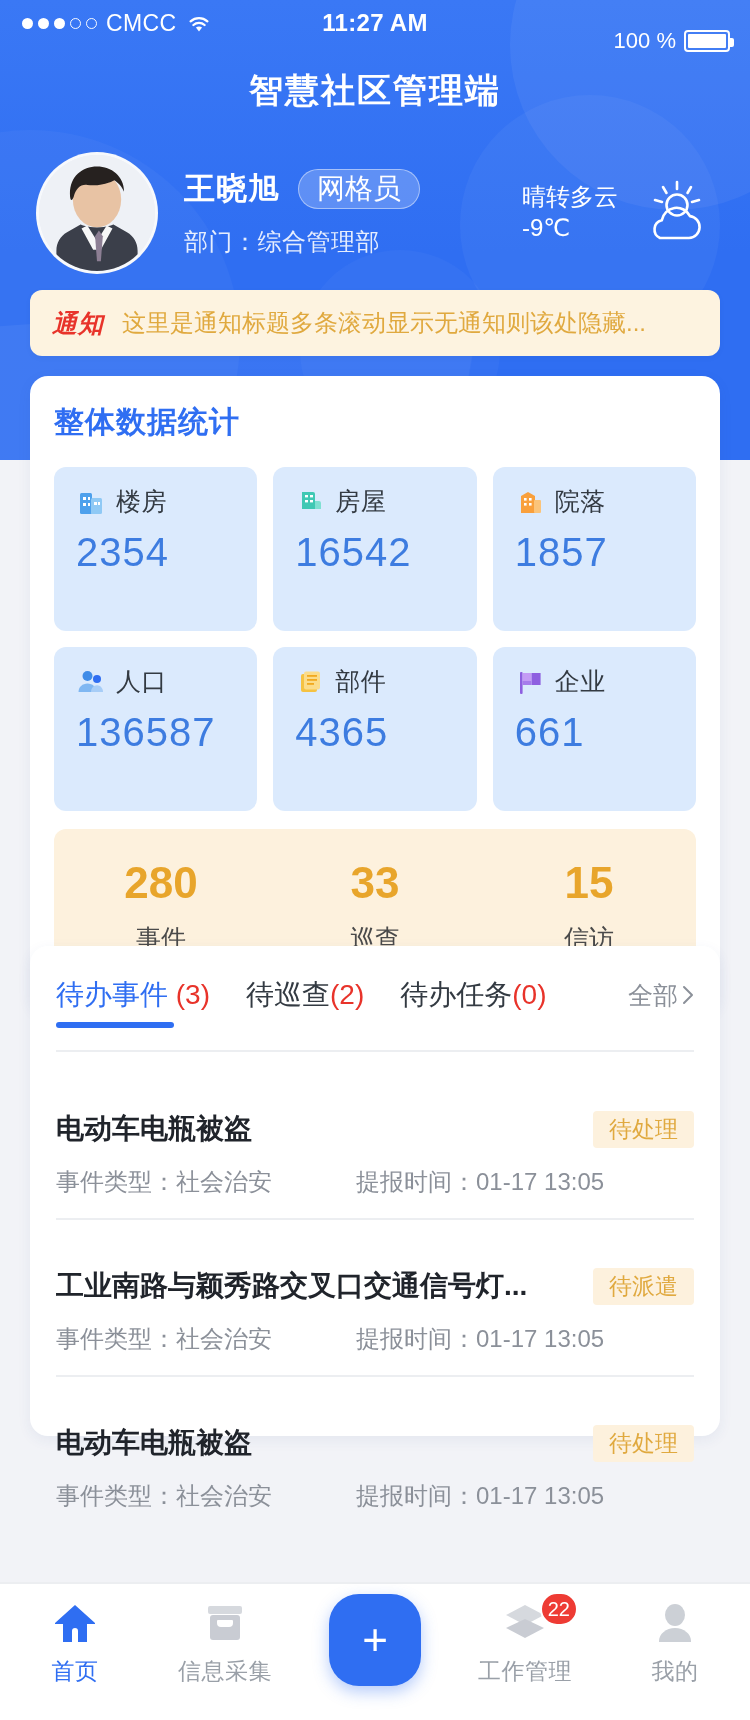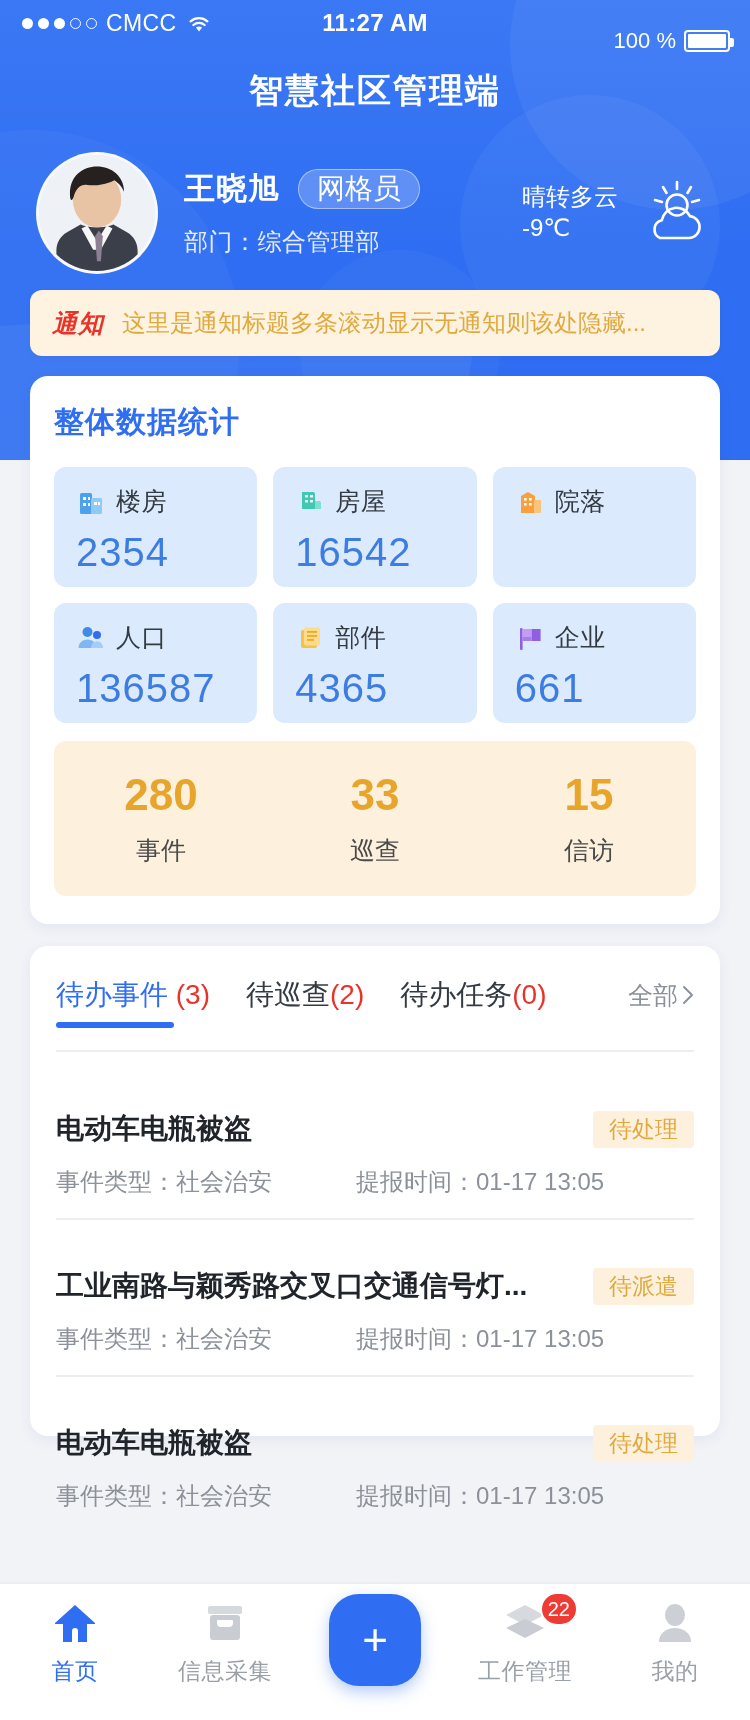--- a/index.html
+++ b/index.html
@@ -123,21 +123,21 @@
     padding: 26px 24px 28px 24px;
     box-shadow: 0 4px 14px rgba(40,70,140,0.07);
   }
   .card-title { color: #2f6ef2; font-size: 30px; font-weight: bold; letter-spacing: 1px; }
   .grid {
     display: grid; grid-template-columns: repeat(3, 1fr);
     gap: 16px; margin-top: 24px;
   }
   .cell {
     background: #dbeafd; border-radius: 12px;
-    padding: 18px 0 18px 22px; height: 120px;
+    padding: 18px 0 18px 22px; height: 164px;
   }
   .cell-head { display: flex; align-items: center; gap: 10px; }
   .cell-ico { width: 30px; height: 30px; flex: none; display: block; }
   .cell-label { color: #333a42; font-size: 25px; letter-spacing: .5px; }
   .cell-val { color: #3d7ce0; font-size: 40px; margin-top: 12px; letter-spacing: 1px; }
 
   .orangebar {
     margin-top: 18px; background: #fdf1dd; border-radius: 12px;
     height: 155px; display: grid; grid-template-columns: repeat(3,1fr);
     align-items: center;
@@ -344,20 +344,21 @@
           <svg class="cell-ico" viewBox="0 0 30 30">
             <path d="M6 9l7-4 7 4v17H6z" fill="#f9a03c"></path>
             <rect x="19" y="13" width="7" height="13" rx="1" fill="#fbc47a"></rect>
             <rect x="9" y="11" width="2.6" height="2.6" fill="#fff"></rect>
               <rect x="14" y="11" width="2.6" height="2.6" fill="#fff"></rect>
             <rect x="9" y="16" width="2.6" height="2.6" fill="#fff"></rect>
               <rect x="14" y="16" width="2.6" height="2.6" fill="#fff"></rect>
           </svg>
           <span class="cell-label">院落</span>
         </div>
+        <div class="cell-val">1857</div>
       </div>
 
       <div class="cell">
         <div class="cell-head">
           <svg class="cell-ico" viewBox="0 0 30 30">
             <circle cx="11.5" cy="9" r="5" fill="#3f8ce8"></circle>
             <path d="M2.5 25c0-5 4-8.5 9-8.5s9 3.5 9 8.5z" fill="#7fb7f2"></path>
             <circle cx="21" cy="12" r="4" fill="#2f6ef2"></circle>
             <path d="M15 25c0-4 2.7-6.8 6-6.8s6 2.8 6 6.8z" fill="#a7cdf7"></path>
           </svg>

